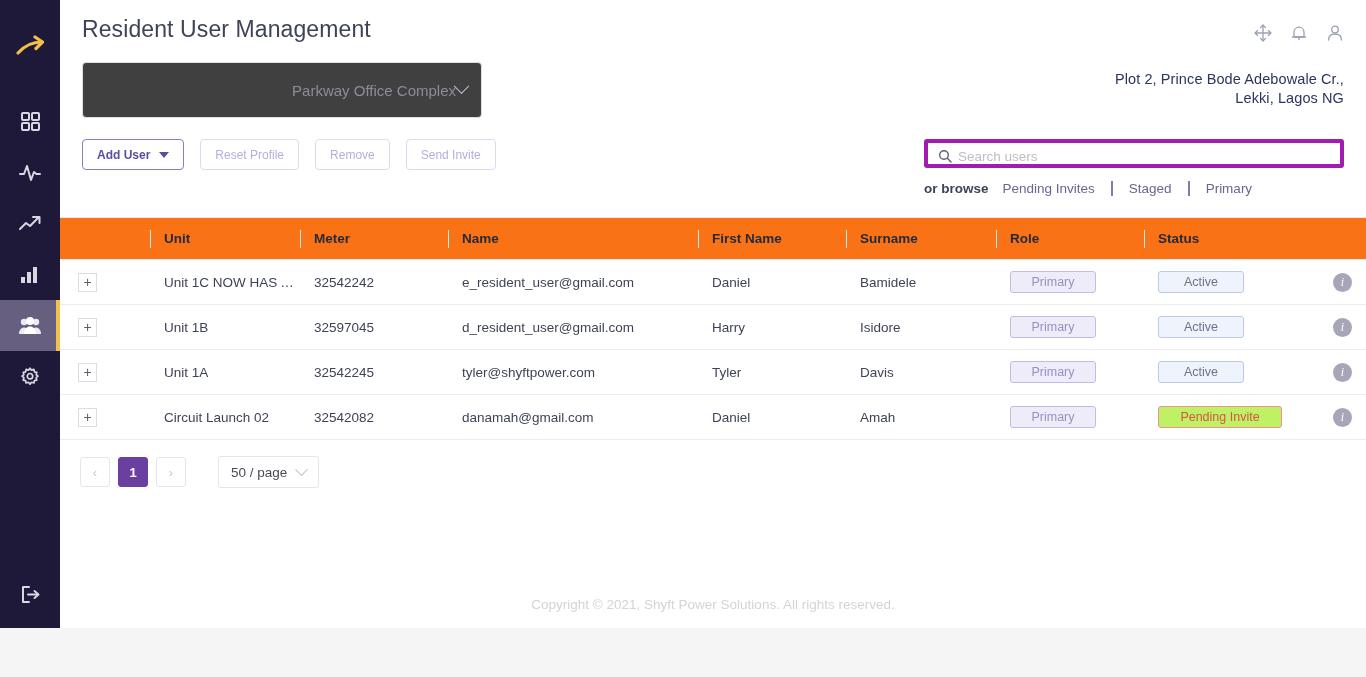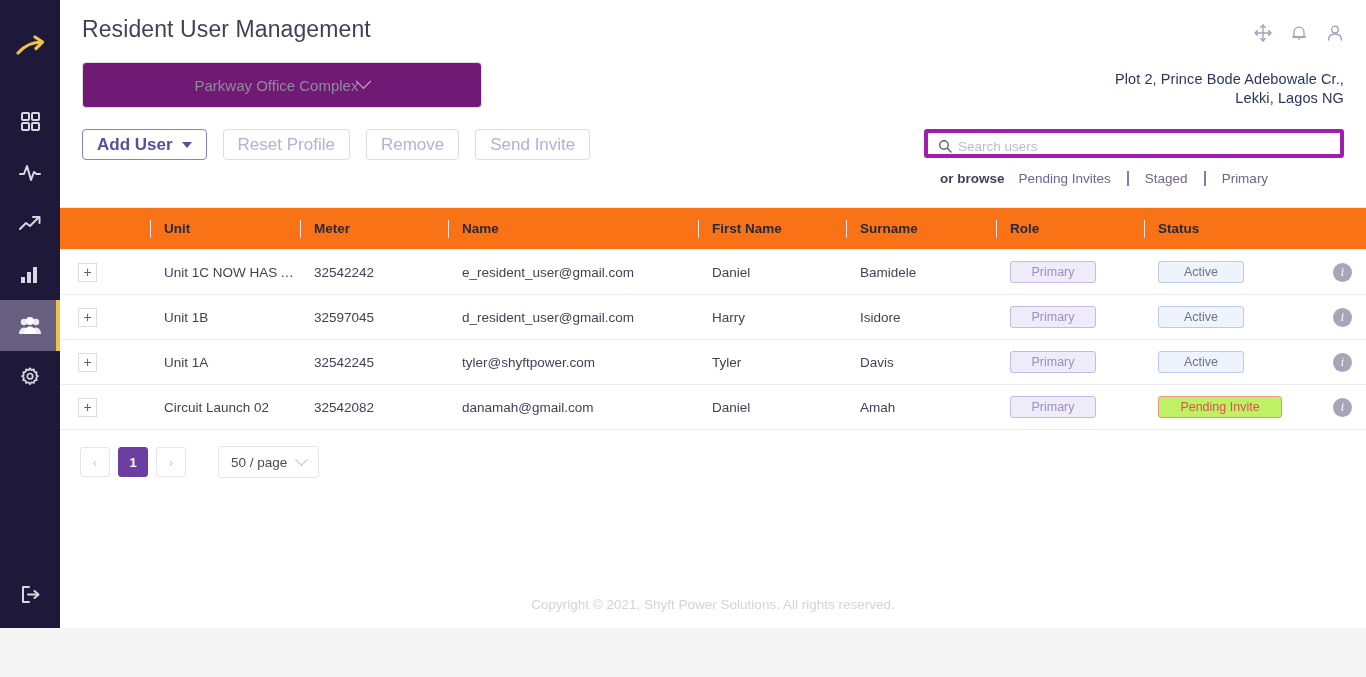--- a/index.html
+++ b/index.html
@@ -60,24 +60,24 @@
     letter-spacing: .1px; line-height: 34px;
   }
   .header-icons { display: flex; align-items: center; gap: 18px; padding-top: 12px; }
   .header-icons .hicon { cursor: pointer; line-height: 0; }
 
   .sub-row {
     display: flex; align-items: flex-start; justify-content: space-between;
     padding: 16px 22px 0 22px;
   }
   .site-select {
-    width: 400px; height: 46px;
+    width: 400px; height: 56px;
     border: 1px solid #e0e0e3; border-radius: 4px;
-    background: #701a75;
-    display: flex; align-items: center; justify-content: center;
+    background: #404040;
+    display: flex; align-items: center; justify-content: flex-end;
     padding: 0 14px; cursor: pointer;
   }
   .site-select .val { font-size: 15px; color: #8b8d99; }
   .chev {
     width: 11px; height: 11px;
     border-right: 1.4px solid #c3c4cc; border-bottom: 1.4px solid #c3c4cc;
     transform: rotate(45deg) translate(-3px,-3px);
   }
   .address {
     text-align: right; font-size: 14.5px; font-weight: normal;
@@ -87,21 +87,21 @@
 
   
   .toolbar-row {
     display: flex; align-items: flex-start; justify-content: space-between;
     padding: 21px 22px 0 22px;
   }
   .btns { display: flex; align-items: center; gap: 16px; }
   .btn {
     height: 31px; padding: 0 14px; border-radius: 4px;
     border: 1px solid #8a7fc0; background: #fff;
-    color: #5b4e9c; font-size: 17px; font-weight: bold;
+    color: #5b4e9c; font-size: 12px; font-weight: bold;
     display: flex; align-items: center; gap: 9px; cursor: pointer;
     font-family: "Liberation Sans", sans-serif;
   }
   .btn.disabled {
     border-color: #ded9f0; color: #b6aedb; font-weight: normal; cursor: default;
   }
   .caret {
     width: 0; height: 0;
     border-left: 5px solid transparent; border-right: 5px solid transparent;
     border-top: 6px solid #5b4e9c;
@@ -116,21 +116,21 @@
     position: absolute; left: 10px; top: 6px; line-height: 0;
   }
   .search-box input {
     position: absolute; left: 30px; top: 0; width: 382px; height: 27px;
     border: 0; outline: none; font-size: 13.5px; color: #4a4a55;
     font-family: "Liberation Sans", sans-serif; background: transparent;
   }
   .search-box input::placeholder { color: #bdbdc6; }
   .browse {
     display: flex; align-items: center; gap: 0;
-    margin-top: 13px; font-size: 13.5px; margin-left: 16px;
+    margin-top: 13px; font-size: 13.5px;
   }
   .browse .lbl { color: #3f4357; font-weight: bold; margin-right: 14px; }
   .browse a { color: #6e6493; text-decoration: none; cursor: pointer; }
   .browse .sep {
     display: inline-block; width: 2px; height: 15px;
     background: #8279ad; margin: 0 16px;
   }
 
   
   .table-wrap { margin-top: 21px; }

